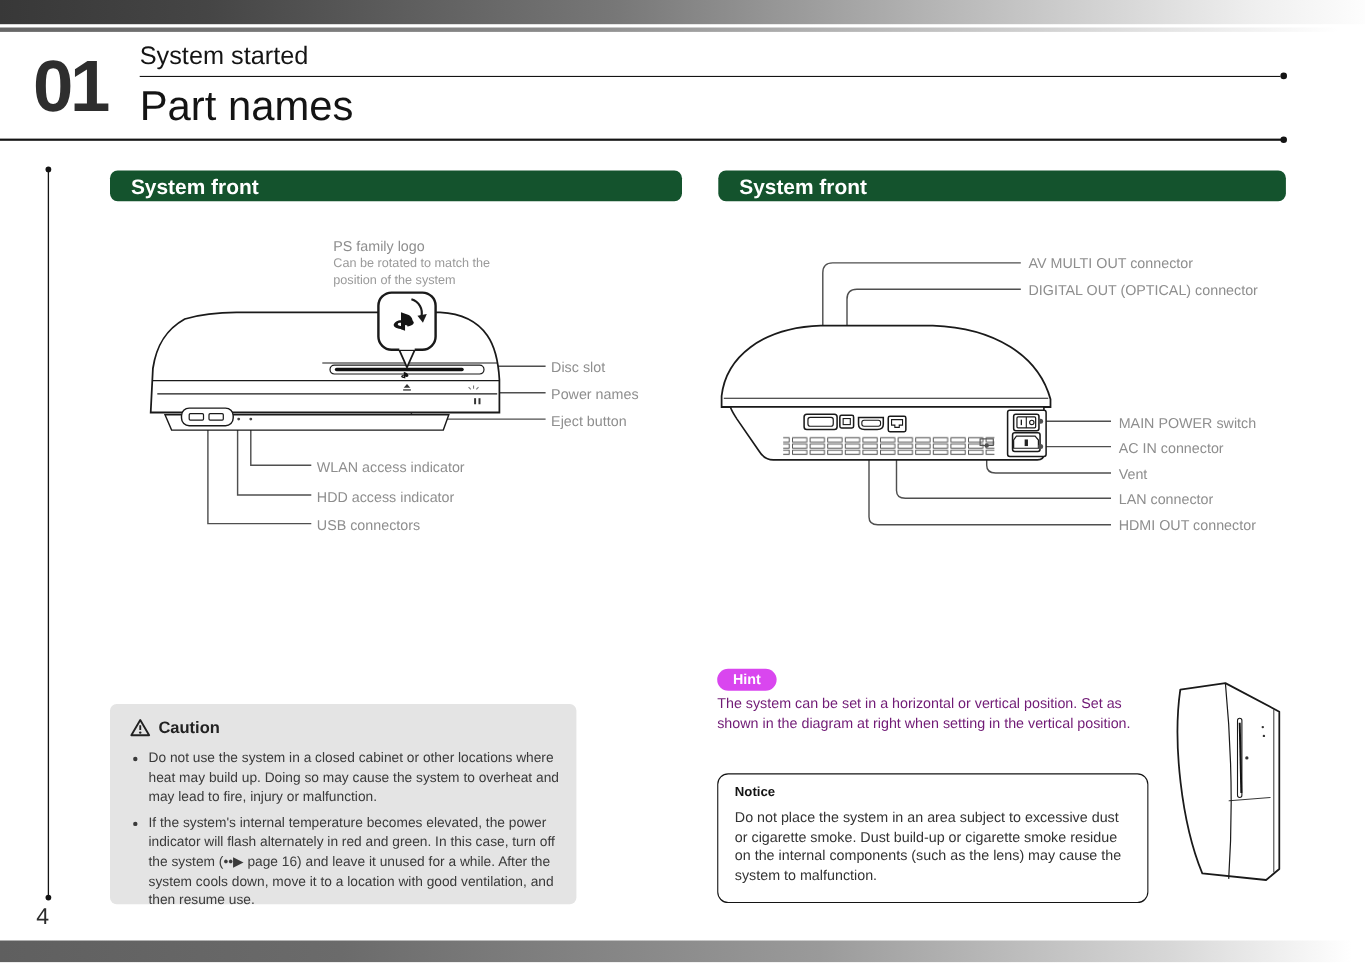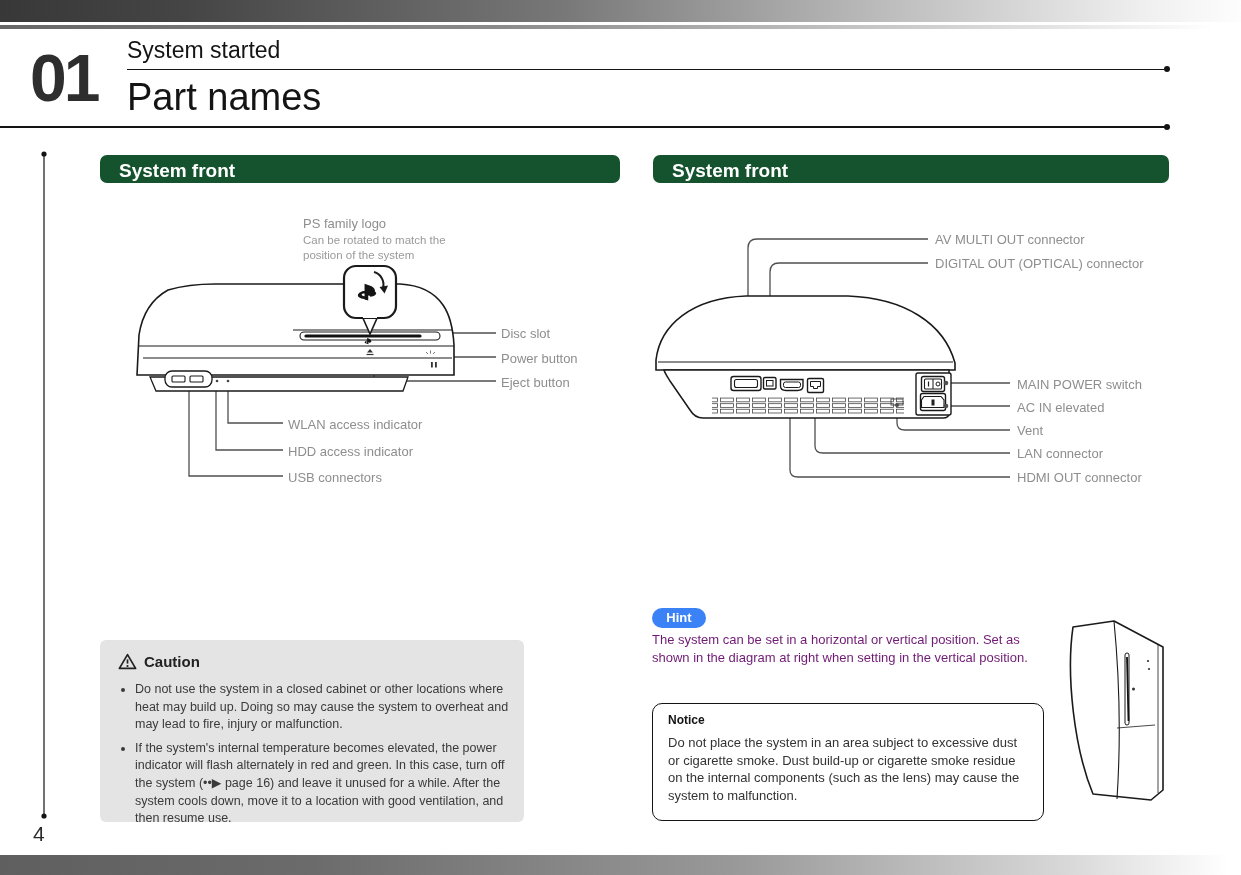--- a/index.html
+++ b/index.html
@@ -26,21 +26,21 @@
   
   .dlabel{font-size:13px;color:#8e8e8e;white-space:nowrap;}
   .dnote{font-size:11.5px;color:#9a9a9a;line-height:15px;white-space:pre-line;}
   
   .caution-box{left:100px;top:640px;width:424px;height:182px;background:#e4e4e4;border-radius:6px;
     box-sizing:border-box;padding:13px 14px 10px 18px;color:#333;}
   .caution-title{display:flex;align-items:center;gap:7px;font-size:15px;font-weight:700;color:#222;}
   .caution-box ul{margin:11px 0 0 0;padding-left:17px;}
   .caution-box li{font-size:12.5px;line-height:17.6px;margin-bottom:6px;color:#3a3a3a;}
   
-  .hint-badge{left:652px;top:608px;width:54px;height:20px;background:#3b82f6;border-radius:10px;
+  .hint-badge{left:652px;top:608px;width:54px;height:20px;background:#d946ef;border-radius:10px;
     color:#fff;font-size:13px;font-weight:700;text-align:center;line-height:20px;}
   .hint-text{left:652px;top:631px;width:378px;font-size:13px;line-height:17.6px;color:#701a75;}
   
   .notice-box{left:652px;top:703px;width:392px;height:118px;border:1.6px solid #141414;border-radius:10px;
     box-sizing:border-box;padding:9px 15px;background:#fff;}
   .notice-title{font-size:12px;font-weight:700;color:#141414;}
   .notice-text{margin-top:7px;font-size:13px;line-height:17.6px;color:#333;}
   
   .page-num{left:33px;top:822px;font-size:21px;color:#2b2b2b;}
   svg{display:block;}
@@ -128,21 +128,21 @@
     <line x1="363" y1="316.5" x2="377" y2="316.5" stroke="#fff" stroke-width="3"></line>
     <use href="#pslogo" transform="translate(367,292) scale(0.82)"></use>
     <path d="M374,272 A13,13 0 0 1 383,288" fill="none" stroke="#1a1a1a" stroke-width="2"></path>
     <path d="M379.5,287 L388,285.5 L384.5,293.5 Z" fill="#1a1a1a"></path>
   </svg>
 
   <div class="abs dlabel" style="left:303px;top:216px;">PS family logo</div>
   <div class="abs dnote" style="left:303px;top:233px;">Can be rotated to match the
 position of the system</div>
   <div class="abs dlabel" style="left:501px;top:326px;">Disc slot</div>
-  <div class="abs dlabel" style="left:501px;top:351px;">Power button</div>
+  <div class="abs dlabel" style="left:501px;top:351px;">Power names</div>
   <div class="abs dlabel" style="left:501px;top:375px;">Eject button</div>
   <div class="abs dlabel" style="left:288px;top:417px;">WLAN access indicator</div>
   <div class="abs dlabel" style="left:288px;top:444px;">HDD access indicator</div>
   <div class="abs dlabel" style="left:288px;top:470px;">USB connectors</div>
 
   <svg class="abs" style="left:650px;top:195px;" width="530" height="320" viewBox="650 195 530 320">
     <defs>
       <pattern id="vent" width="16" height="5.6" patternUnits="userSpaceOnUse">
         <rect x="0.5" y="0.5" width="13" height="3.7" fill="none" stroke="#444" stroke-width="0.8"></rect>
       </pattern>
@@ -188,21 +188,21 @@
     <g fill="#4f4f4f">
       <circle cx="946" cy="383" r="2.3"></circle>
       <circle cx="946" cy="406" r="2.3"></circle>
       <circle cx="897" cy="405" r="2"></circle>
     </g>
   </svg>
 
   <div class="abs dlabel" style="left:935px;top:232px;">AV MULTI OUT connector</div>
   <div class="abs dlabel" style="left:935px;top:256px;">DIGITAL OUT (OPTICAL) connector</div>
   <div class="abs dlabel" style="left:1017px;top:377px;">MAIN POWER switch</div>
-  <div class="abs dlabel" style="left:1017px;top:400px;">AC IN elevated</div>
+  <div class="abs dlabel" style="left:1017px;top:400px;">AC IN connector</div>
   <div class="abs dlabel" style="left:1017px;top:423px;">Vent</div>
   <div class="abs dlabel" style="left:1017px;top:446px;">LAN connector</div>
   <div class="abs dlabel" style="left:1017px;top:470px;">HDMI OUT connector</div>
 
   <div class="abs caution-box">
     <div class="caution-title">
       <svg width="19" height="17" viewBox="0 0 19 17">
         <path d="M9.5,1.6 L17.6,15.4 L1.4,15.4 Z" fill="none" stroke="#222" stroke-width="1.7" stroke-linejoin="round"></path>
         <line x1="9.5" y1="6.4" x2="9.5" y2="10.6" stroke="#222" stroke-width="1.7"></line>
         <circle cx="9.5" cy="13" r="1.1" fill="#222"></circle>

